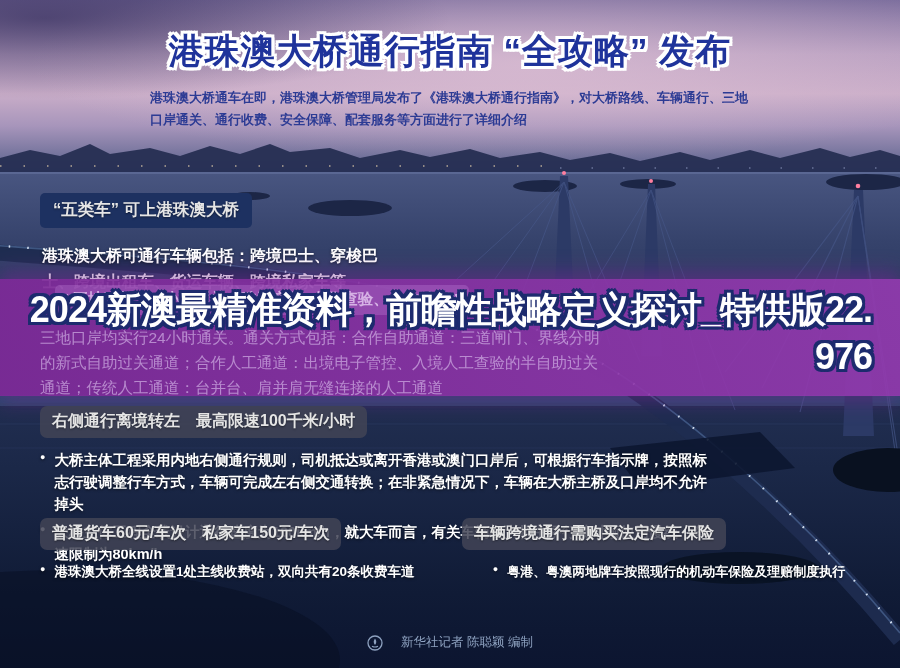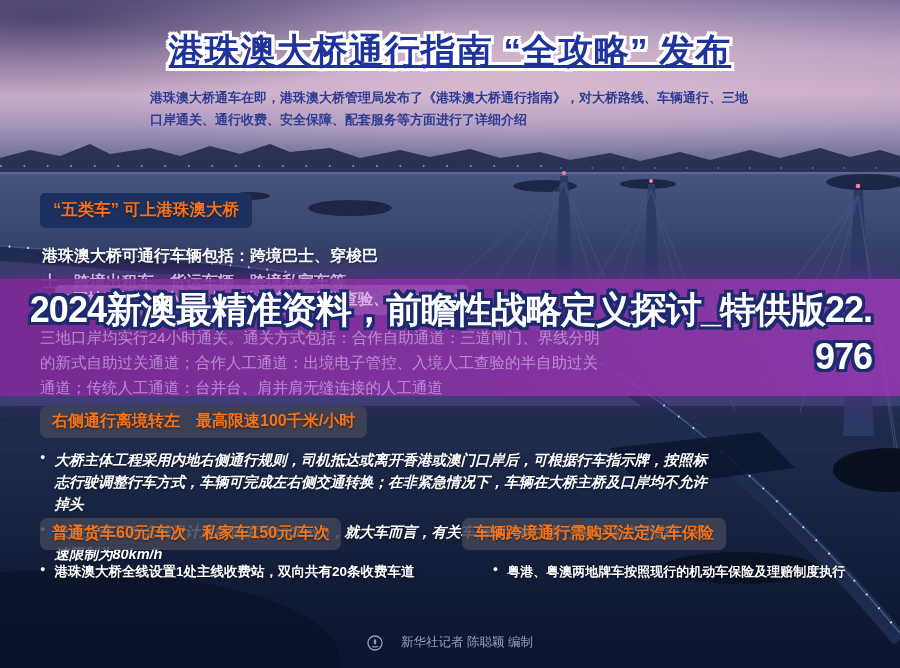--- a/index.html
+++ b/index.html
@@ -11,28 +11,27 @@
   .scene{position:absolute;inset:0;width:900px;height:668px;z-index:0;}
 
   
   .masthead{position:absolute;top:28px;left:0;right:0;z-index:2;}
   .title{
     margin:0;text-align:center;font-size:35px;font-weight:900;color:#1f339b;letter-spacing:1px;
     text-shadow:
       3px 0 0 #fff,-3px 0 0 #fff,0 3px 0 #fff,0 -3px 0 #fff,
       2px 2px 0 #fff,-2px 2px 0 #fff,2px -2px 0 #fff,-2px -2px 0 #fff,
       3px 3px 0 #fff,-3px -3px 0 #fff,3px -3px 0 #fff,-3px 3px 0 #fff;
-    text-decoration: underline;
   }
   .subtitle{
     margin:12px auto 0;width:600px;font-size:13px;font-weight:700;color:#2c3b94;line-height:1.7;
   }
 
   
-  .badge{display:inline-block;color:#f97316;font-weight:800;border-radius:5px;
+  .badge{display:inline-block;color:#e5e5e5;font-weight:800;border-radius:5px;
          text-shadow:0 1px 2px rgba(0,0,0,.45);}
   .badge.navy{background:#1d3161;font-size:16.5px;padding:6px 13px 7px;}
   .badge.slate{background:rgba(66,68,86,.85);font-size:16px;padding:5px 12px 6px;border-radius:7px;}
 
   
   .sec-five{position:absolute;left:40px;top:193px;width:370px;z-index:2;}
   .five-body{
     margin:15px 0 0 2px;width:348px;font-size:16px;font-weight:700;color:#fff;line-height:1.62;
     text-shadow:0 1px 3px rgba(0,0,0,.55);
   }
@@ -64,21 +63,21 @@
   }
 
   
   .bullets{list-style:none;margin:12px 0 0;padding:0;}
   .bullets li{display:flex;gap:9px;color:#fff;font-weight:700;line-height:1.5;
               text-shadow:0 1px 3px rgba(0,0,0,.55);}
   .bullets li::before{content:"●";font-size:9px;line-height:inherit;margin-top:1px;flex:0 0 auto;}
 
   
   .sec-traffic{position:absolute;left:40px;top:406px;right:40px;z-index:2;}
-  .sec-traffic .bullets{width:668px;font-style:italic;}
+  .sec-traffic .bullets{width:668px;}
   .sec-traffic .bullets li{font-size:14.5px;margin-bottom:7px;}
 
   
   .bottom-grid{position:absolute;left:40px;top:518px;right:24px;z-index:2;
                display:grid;grid-template-columns:396px 1fr;column-gap:26px;}
   .sec-tolls .bullets li{font-size:13.5px;margin-bottom:6px;}
   .sec-tolls .bullets{width:388px;}
   .sec-insurance .bullets li{font-size:13px;margin-bottom:6px;justify-content:center;}
 
   

